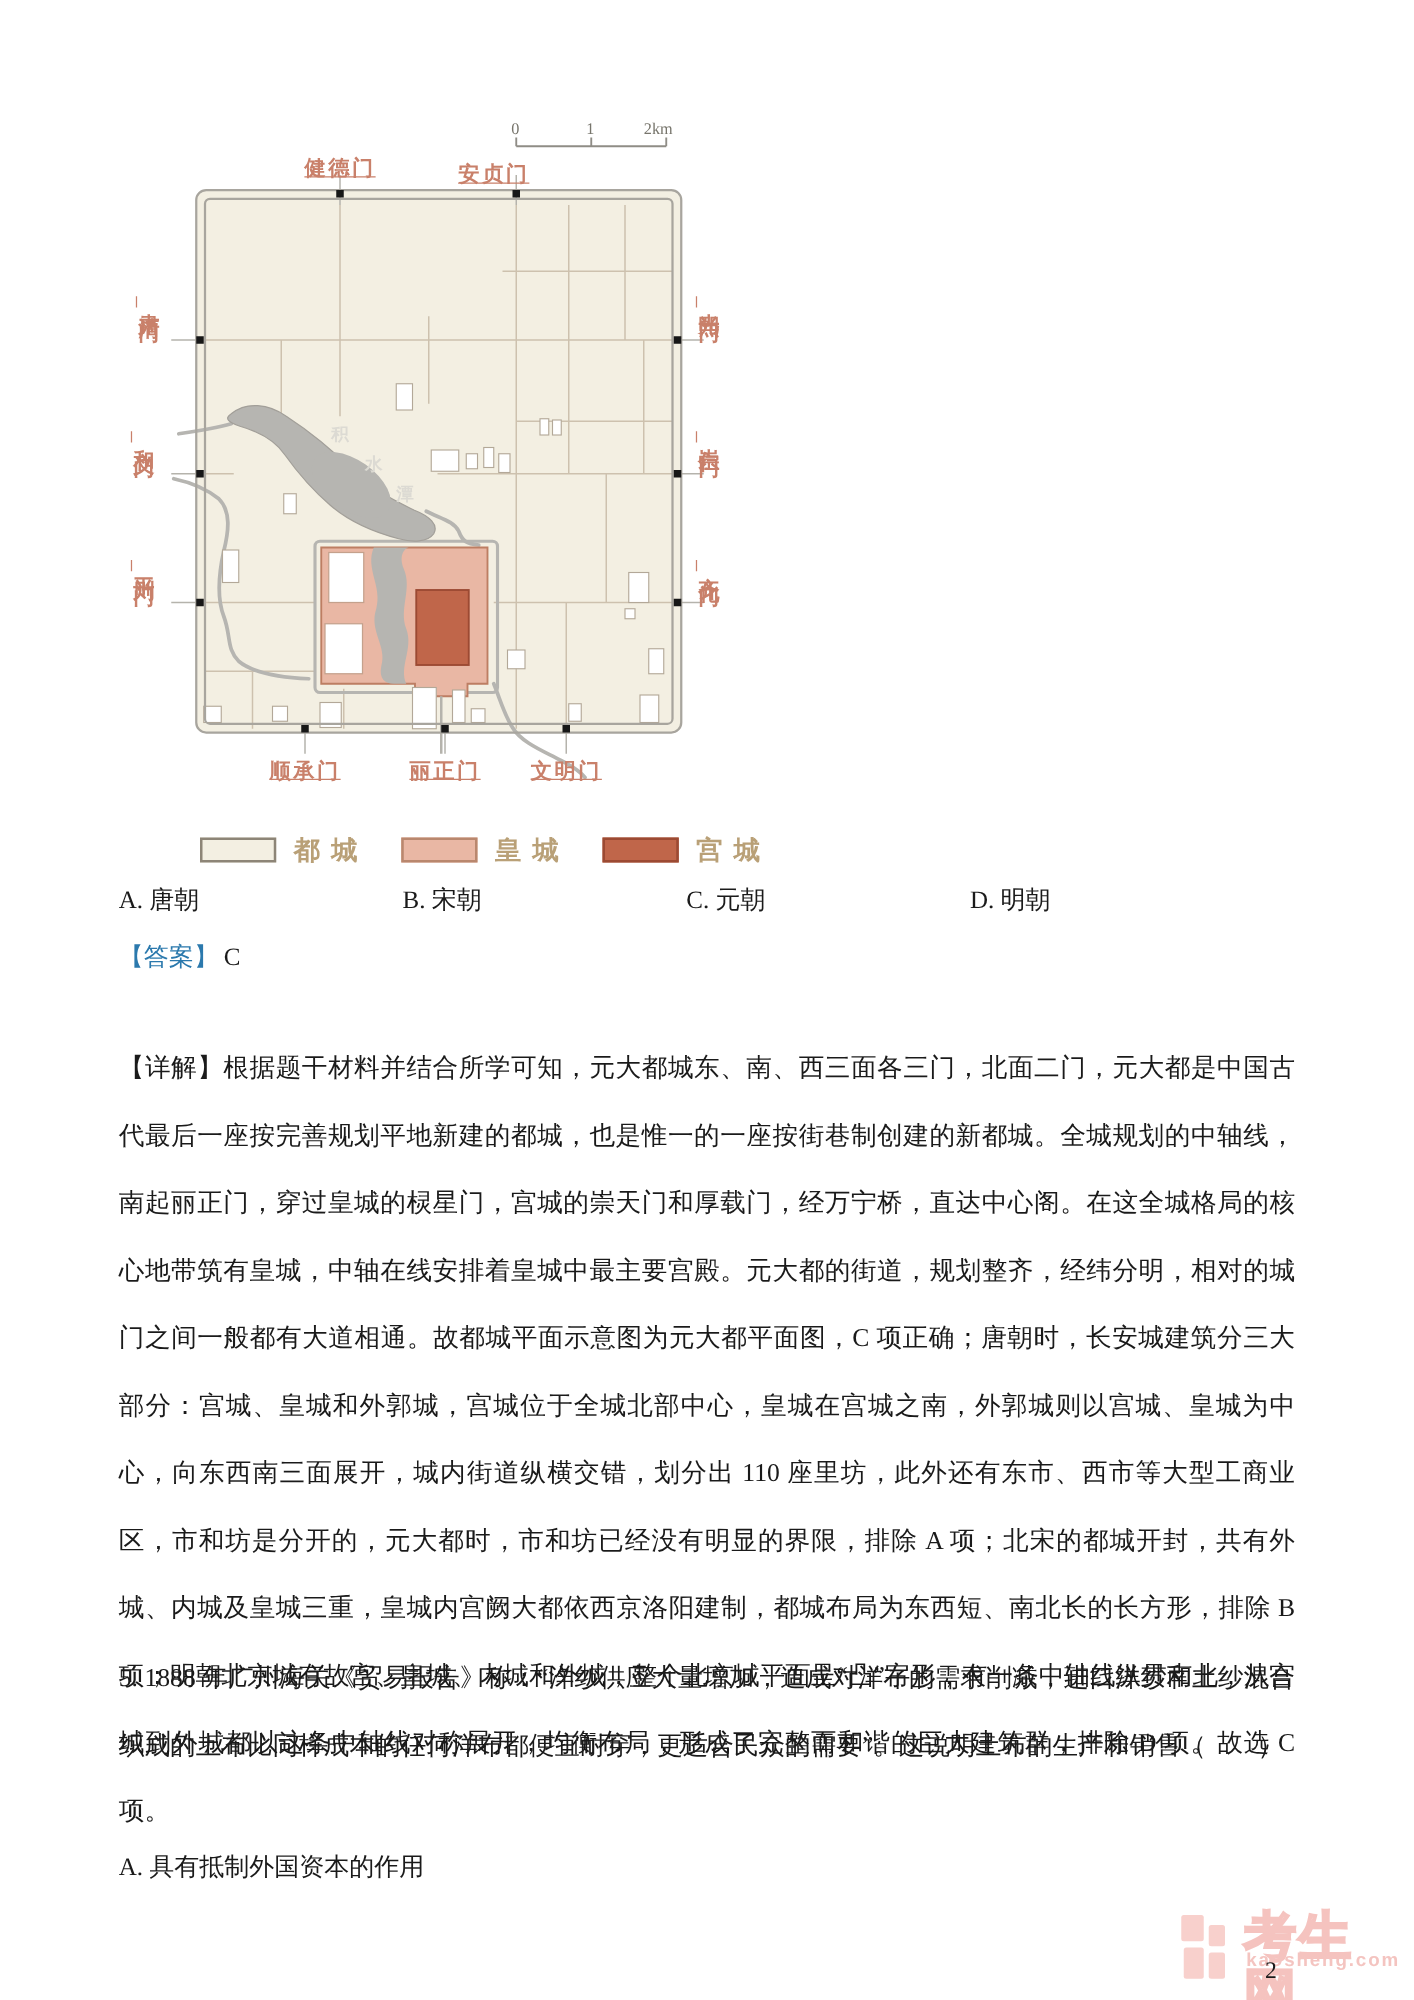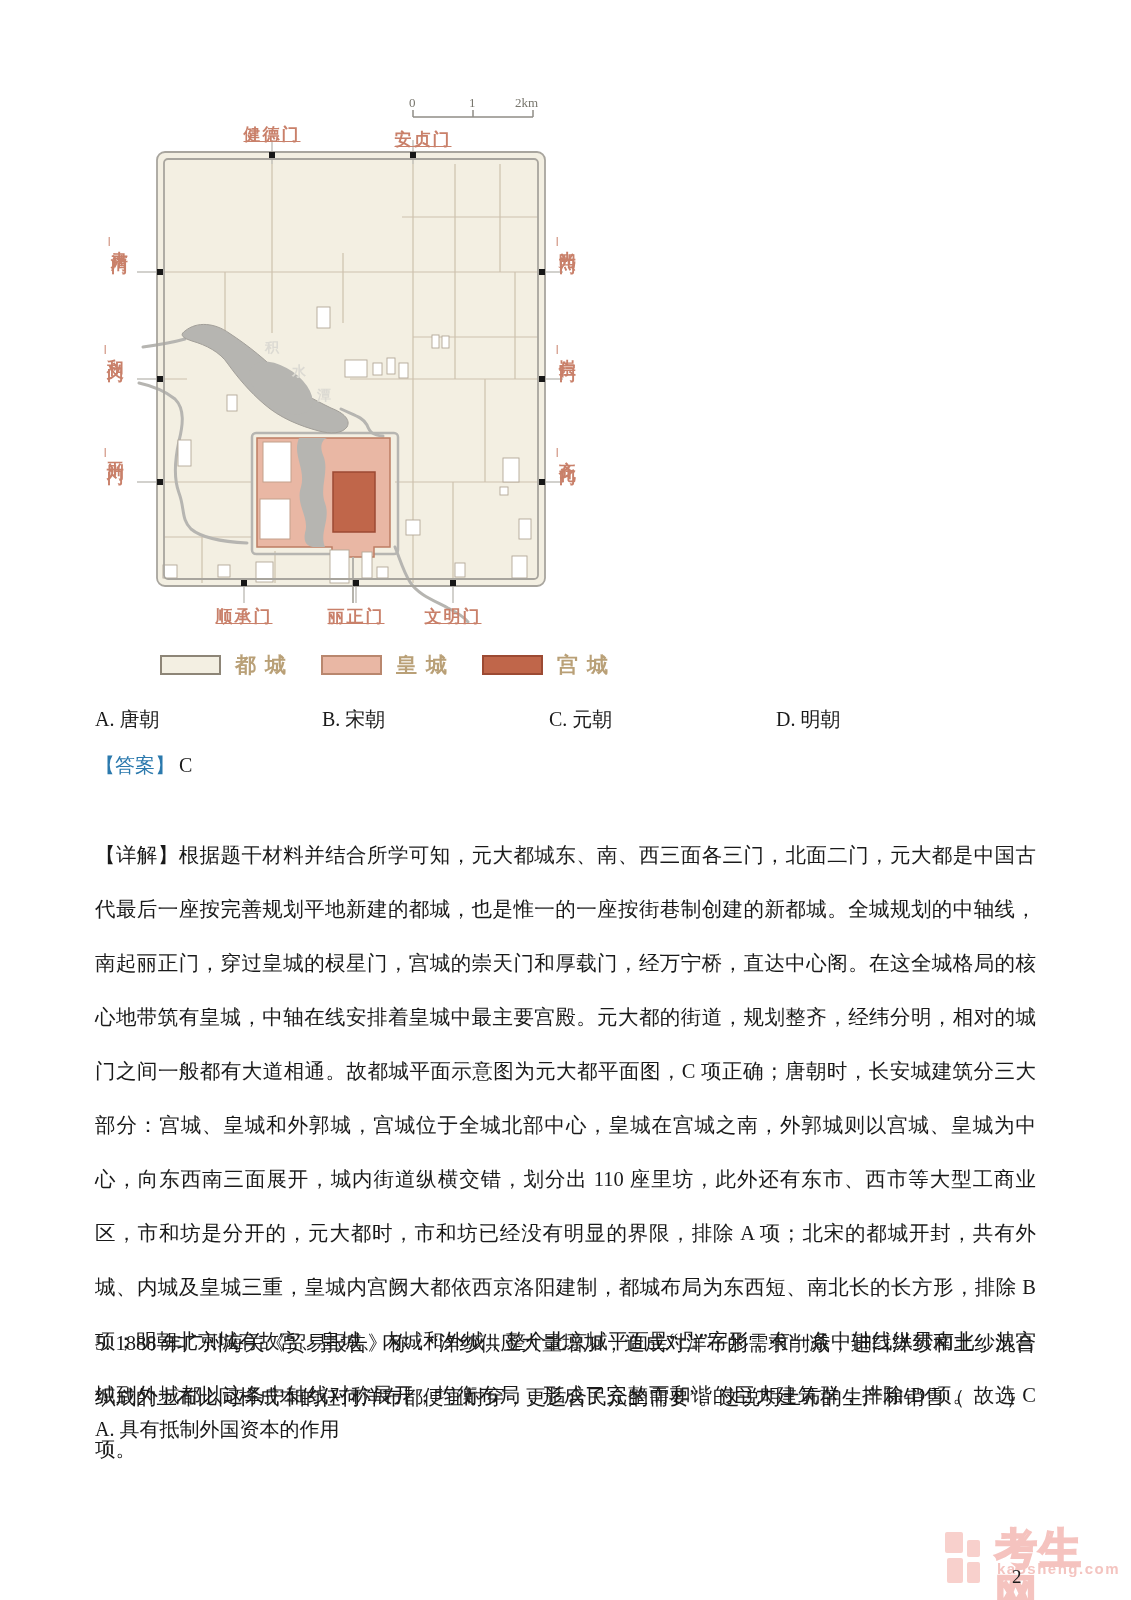--- a/index.html
+++ b/index.html
@@ -10,41 +10,41 @@
   .map-wrap{position:absolute;left:95px;top:95px;width:520px;height:560px;}
   .map-wrap svg{position:absolute;left:0;top:0;}
   .maplabel{position:absolute;color:#c9806a;font-size:17px;font-weight:700;white-space:nowrap;
             letter-spacing:2px;text-decoration:underline;}
   .h{transform:translateX(-50%);}
   .v{writing-mode:vertical-rl;text-orientation:upright;letter-spacing:3px;line-height:1.1;}
   .scale-num{position:absolute;font-size:13px;color:#77756c;}
   .lake-ch{position:absolute;font-size:14px;color:#dcdad3;font-weight:700;}
 
   
-  .legend{position:absolute;left:160px;top:651px;display:flex;align-items:center;}
+  .legend{position:absolute;left:160px;top:666px;display:flex;align-items:center;}
   .lg-item{display:flex;align-items:center;margin-right:26px;}
   .lg-sw{width:57px;height:16px;border:2px solid;margin-right:14px;}
   .sw-capital{background:#f3efe2;border-color:#8d8577;}
   .sw-imperial{background:#e9b7a4;border-color:#b9876e;}
   .sw-palace{background:#c0664a;border-color:#9c4a33;}
   .lg-label{font-size:21px;font-weight:700;color:#b9a077;letter-spacing:9px;}
 
   
   .tline{position:absolute;left:95px;width:941px;font-size:20px;white-space:nowrap;}
   .opts1{top:706px;display:flex;}
   .opts1 span{width:227px;}
   .ans{top:752px;}
   .anl{top:799px;}
   .blue{color:#2b79ad;font-family:Liberation Mono, monospace;}
   .ansv{margin-left:4px;}
   .para{position:absolute;left:95px;width:941px;font-size:20.5px;line-height:54px;
         text-align:justify;margin:0;}
   .detail{top:828px;}
   .q4{top:1316px;}
-  .opts2{top:1416px;display:flex;}
+  .opts2{top:1480px;display:flex;}
   .opts2 span{width:460px;}
 
   
   .wm{position:absolute;left:945px;top:1528px;width:175px;height:62px;}
   .wm-blocks{position:absolute;left:0;top:4px;width:40px;height:54px;}
   .wm-blocks div{position:absolute;background:#f8d0cc;border-radius:2px;}
   .wb1{left:0;top:0;width:18px;height:21px;}
   .wb2{left:2px;top:26px;width:16px;height:25px;}
   .wb3{left:22px;top:8px;width:13px;height:17px;}
   .wb4{left:22px;top:30px;width:13px;height:21px;}
@@ -175,21 +175,21 @@
           <path d="M378 15 V22"></path>
           <path d="M438 15 V22"></path>
       </g>
     </svg>
 
     <span class="scale-num" style="left:314px;top:0px;">0</span>
     <span class="scale-num" style="left:374px;top:0px;">1</span>
     <span class="scale-num" style="left:420px;top:0px;">2km</span>
 
     <span class="maplabel h" style="left:177px;top:28px;">健德门</span>
-    <span class="maplabel h" style="left:328px;top:33px;">安贞门</span>
+    <span class="maplabel h" style="left:300px;top:33px;">安贞门</span>
 
     <span class="maplabel v" style="left:14px;top:142px;">肃清门</span>
     <span class="maplabel v" style="left:10px;top:250px;">和义门</span>
     <span class="maplabel v" style="left:10px;top:353px;">平则门</span>
 
     <span class="maplabel v" style="left:462px;top:142px;">光熙门</span>
     <span class="maplabel v" style="left:462px;top:250px;">崇仁门</span>
     <span class="maplabel v" style="left:462px;top:353px;">齐化门</span>
 
     <span class="maplabel h" style="left:149px;top:510px;">顺承门</span>

